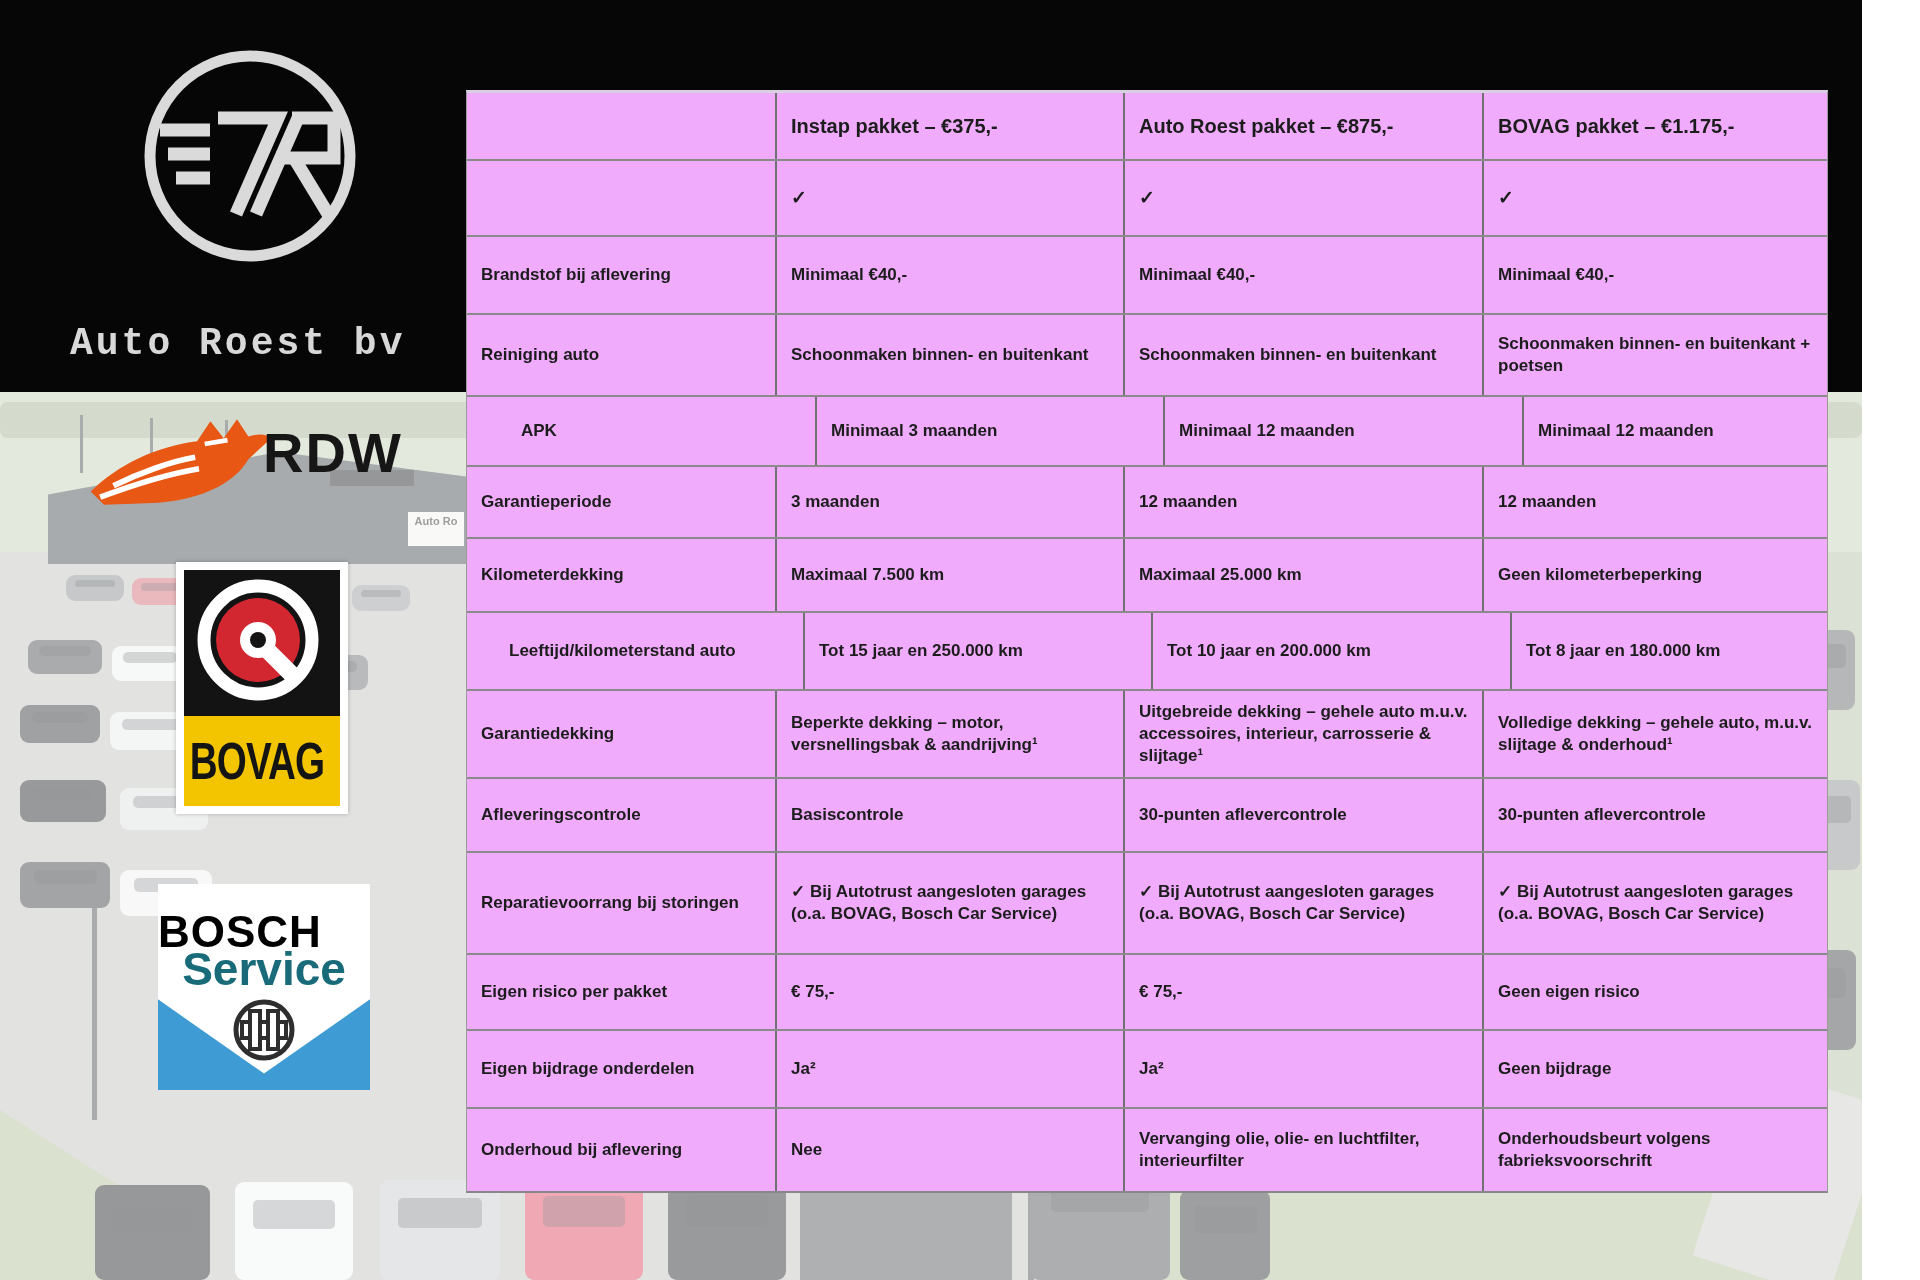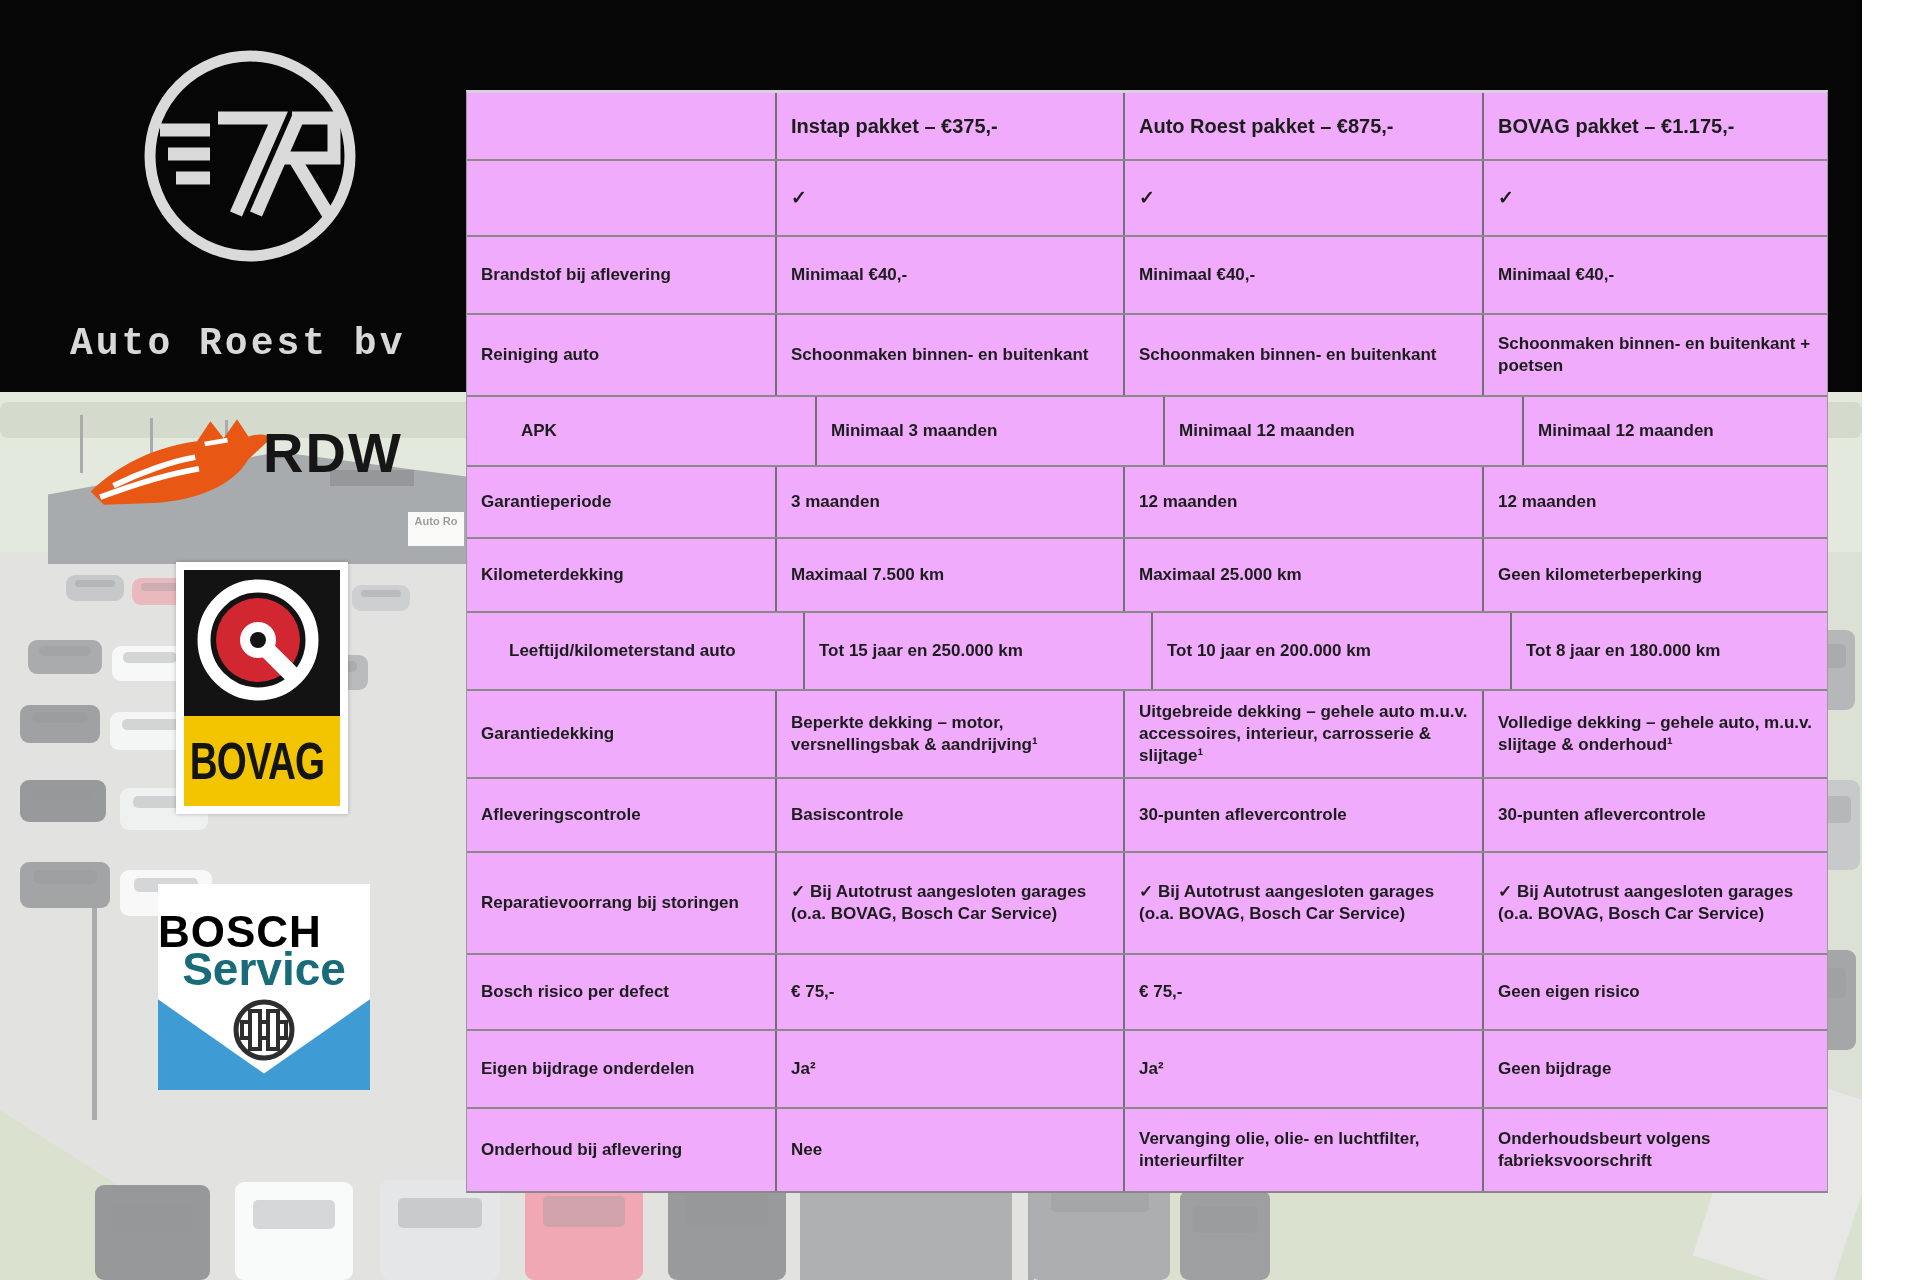--- a/index.html
+++ b/index.html
@@ -237,21 +237,21 @@
             <div class="tcell">30-punten aflevercontrole</div>
             <div class="tcell">30-punten aflevercontrole</div>
           </div>
           <div class="trow" style="min-height: 100px;">
             <div class="tcell tlabel">Reparatievoorrang bij storingen</div>
             <div class="tcell">✓ Bij Autotrust aangesloten garages (o.a. BOVAG, Bosch Car Service)</div>
             <div class="tcell">✓ Bij Autotrust aangesloten garages (o.a. BOVAG, Bosch Car Service)</div>
             <div class="tcell">✓ Bij Autotrust aangesloten garages (o.a. BOVAG, Bosch Car Service)</div>
           </div>
           <div class="trow" style="min-height: 74px;">
-            <div class="tcell tlabel">Bosch risico per defect</div>
+            <div class="tcell tlabel">Eigen risico per pakket</div>
             <div class="tcell">€ 75,-</div>
             <div class="tcell">€ 75,-</div>
             <div class="tcell">Geen eigen risico</div>
           </div>
           <div class="trow" style="min-height: 76px;">
             <div class="tcell tlabel">Eigen bijdrage onderdelen</div>
             <div class="tcell">Ja²</div>
             <div class="tcell">Ja²</div>
             <div class="tcell">Geen bijdrage</div>
           </div>

